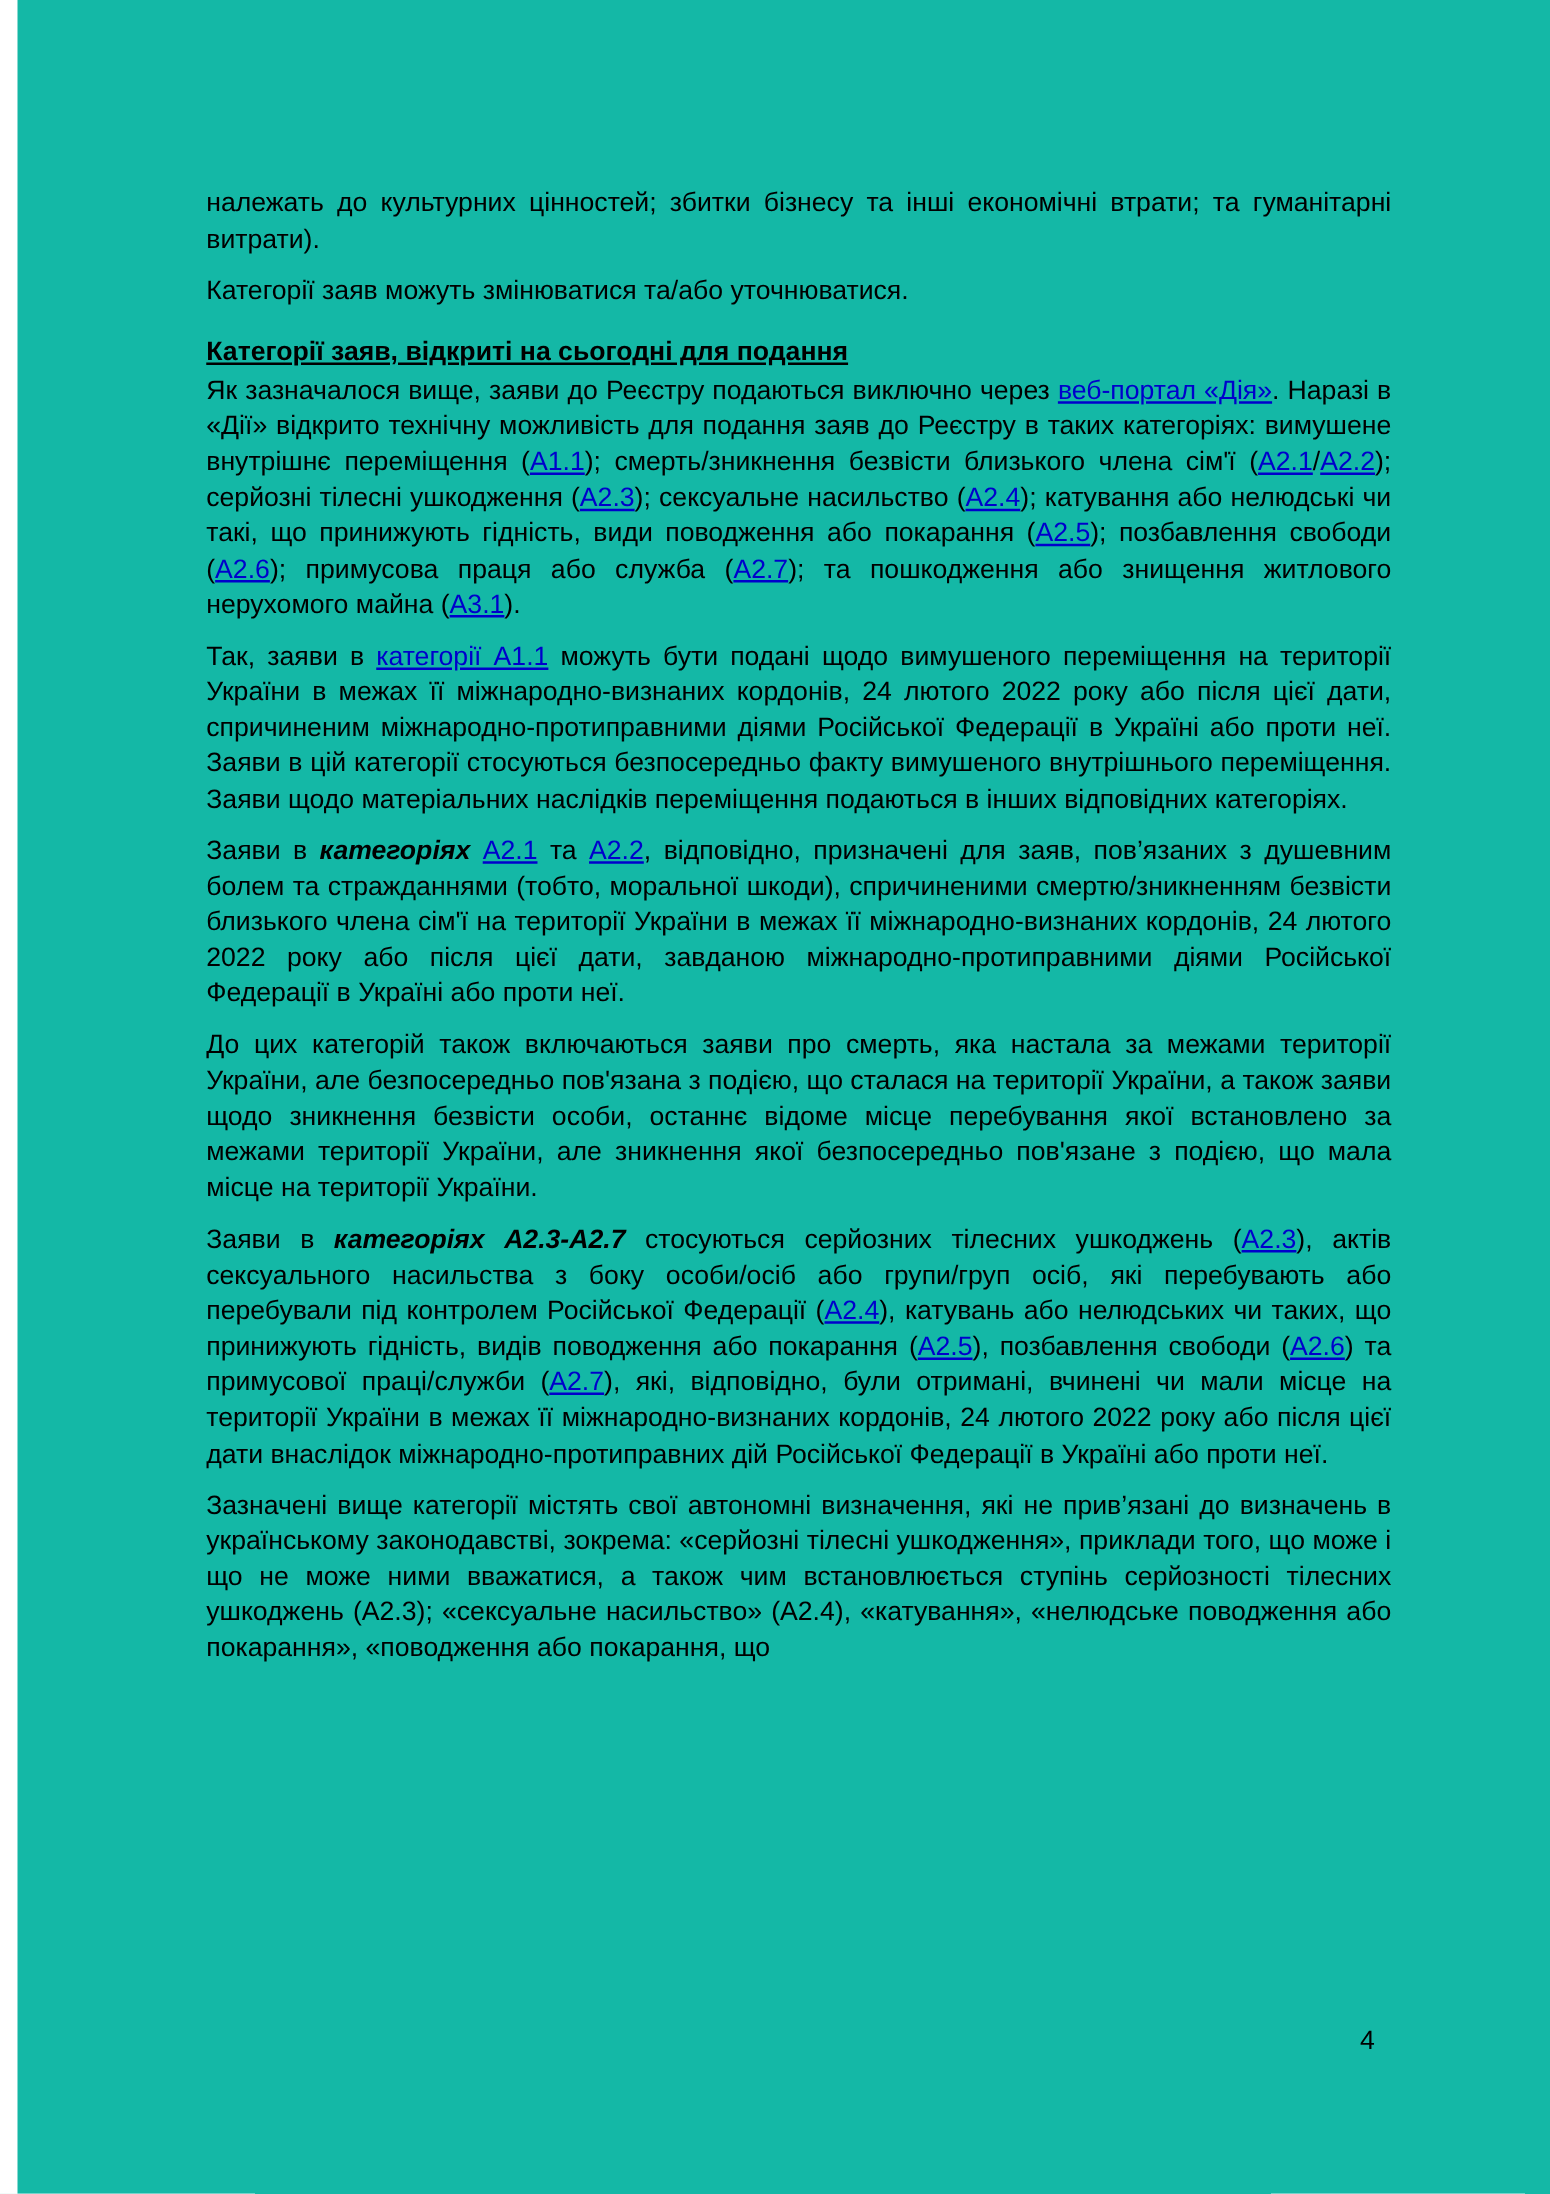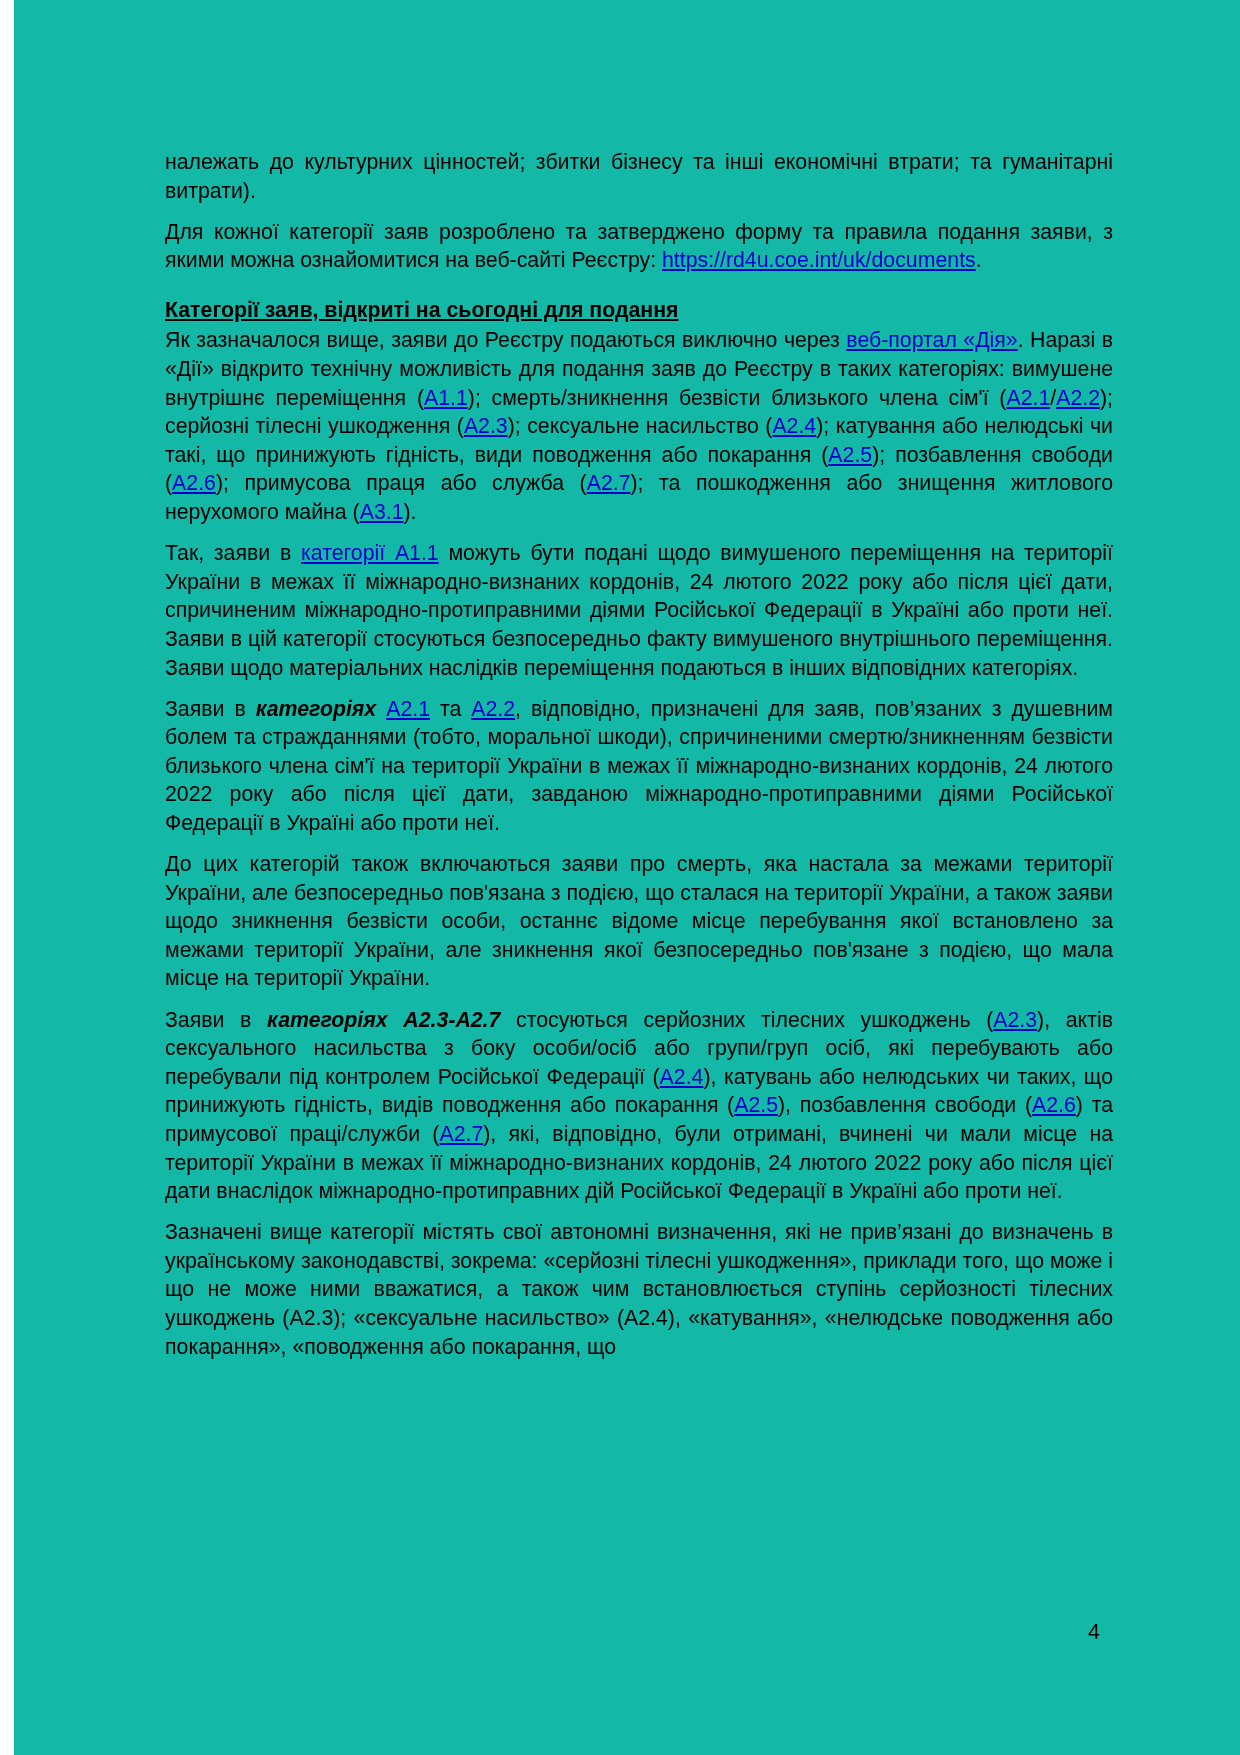--- a/index.html
+++ b/index.html
@@ -24,22 +24,22 @@
   }
 </style>
 </head>
 <body>
 
 <div class="page">
   <div class="content">
 
     <p class="p">належать до культурних цінностей; збитки бізнесу та інші економічні втрати; та гуманітарні витрати).</p>
 
+    <p class="p">Категорії заяв можуть змінюватися та/або уточнюватися.</p>
 
-    <p class="p"><span>Для кожної категорії заяв розроблено та затверджено форму та правила подання заяви, з якими можна ознайомитися на веб-сайті Реєстру: </span><a>https://rd4u.coe.int/uk/documents</a><span>.</span></p>
 
     <p class="p heading">Категорії заяв, відкриті на сьогодні для подання</p>
 
     <p class="p"><span>Як зазначалося вище, заяви до Реєстру подаються виключно через </span><a>веб-портал «Дія»</a><span>. Наразі в «Дії» відкрито технічну можливість для подання заяв до Реєстру в таких категоріях: вимушене внутрішнє переміщення (</span><a>A1.1</a><span>); смерть/зникнення безвісти близького члена сім'ї (</span><a>A2.1</a><span>/</span><a>A2.2</a><span>); серйозні тілесні ушкодження (</span><a>A2.3</a><span>); сексуальне насильство (</span><a>A2.4</a><span>); катування або нелюдські чи такі, що принижують гідність, види поводження або покарання (</span><a>A2.5</a><span>); позбавлення свободи (</span><a>A2.6</a><span>); примусова праця або служба (</span><a>A2.7</a><span>); та пошкодження або знищення житлового нерухомого майна (</span><a>A3.1</a><span>).</span></p>
 
     <p class="p"><span>Так, заяви в </span><a class="bold-link">категорії A1.1</a><span> можуть бути подані щодо вимушеного переміщення на території України в межах її міжнародно-визнаних кордонів, 24 лютого 2022 року або після цієї дати, спричиненим міжнародно-протиправними діями Російської Федерації в Україні або проти неї. Заяви в цій категорії стосуються безпосередньо факту вимушеного внутрішнього переміщення. Заяви щодо матеріальних наслідків переміщення подаються в інших відповідних категоріях.</span></p>
 
     <p class="p"><span>Заяви в </span><b>категоріях</b><span> </span><a class="bold-link">A2.1</a><span> та </span><a class="bold-link">A2.2</a><span>, відповідно, призначені для заяв, пов’язаних з душевним болем та стражданнями (тобто, моральної шкоди), спричиненими смертю/зникненням безвісти близького члена сім'ї на території України в межах її міжнародно-визнаних кордонів, 24 лютого 2022 року або після цієї дати, завданою міжнародно-протиправними діями Російської Федерації в Україні або проти неї.</span></p>
 
     <p class="p">До цих категорій також включаються заяви про смерть, яка настала за межами території України, але безпосередньо пов'язана з подією, що сталася на території України, а також заяви щодо зникнення безвісти особи, останнє відоме місце перебування якої встановлено за межами території України, але зникнення якої безпосередньо пов'язане з подією, що мала місце на території України.</p>

